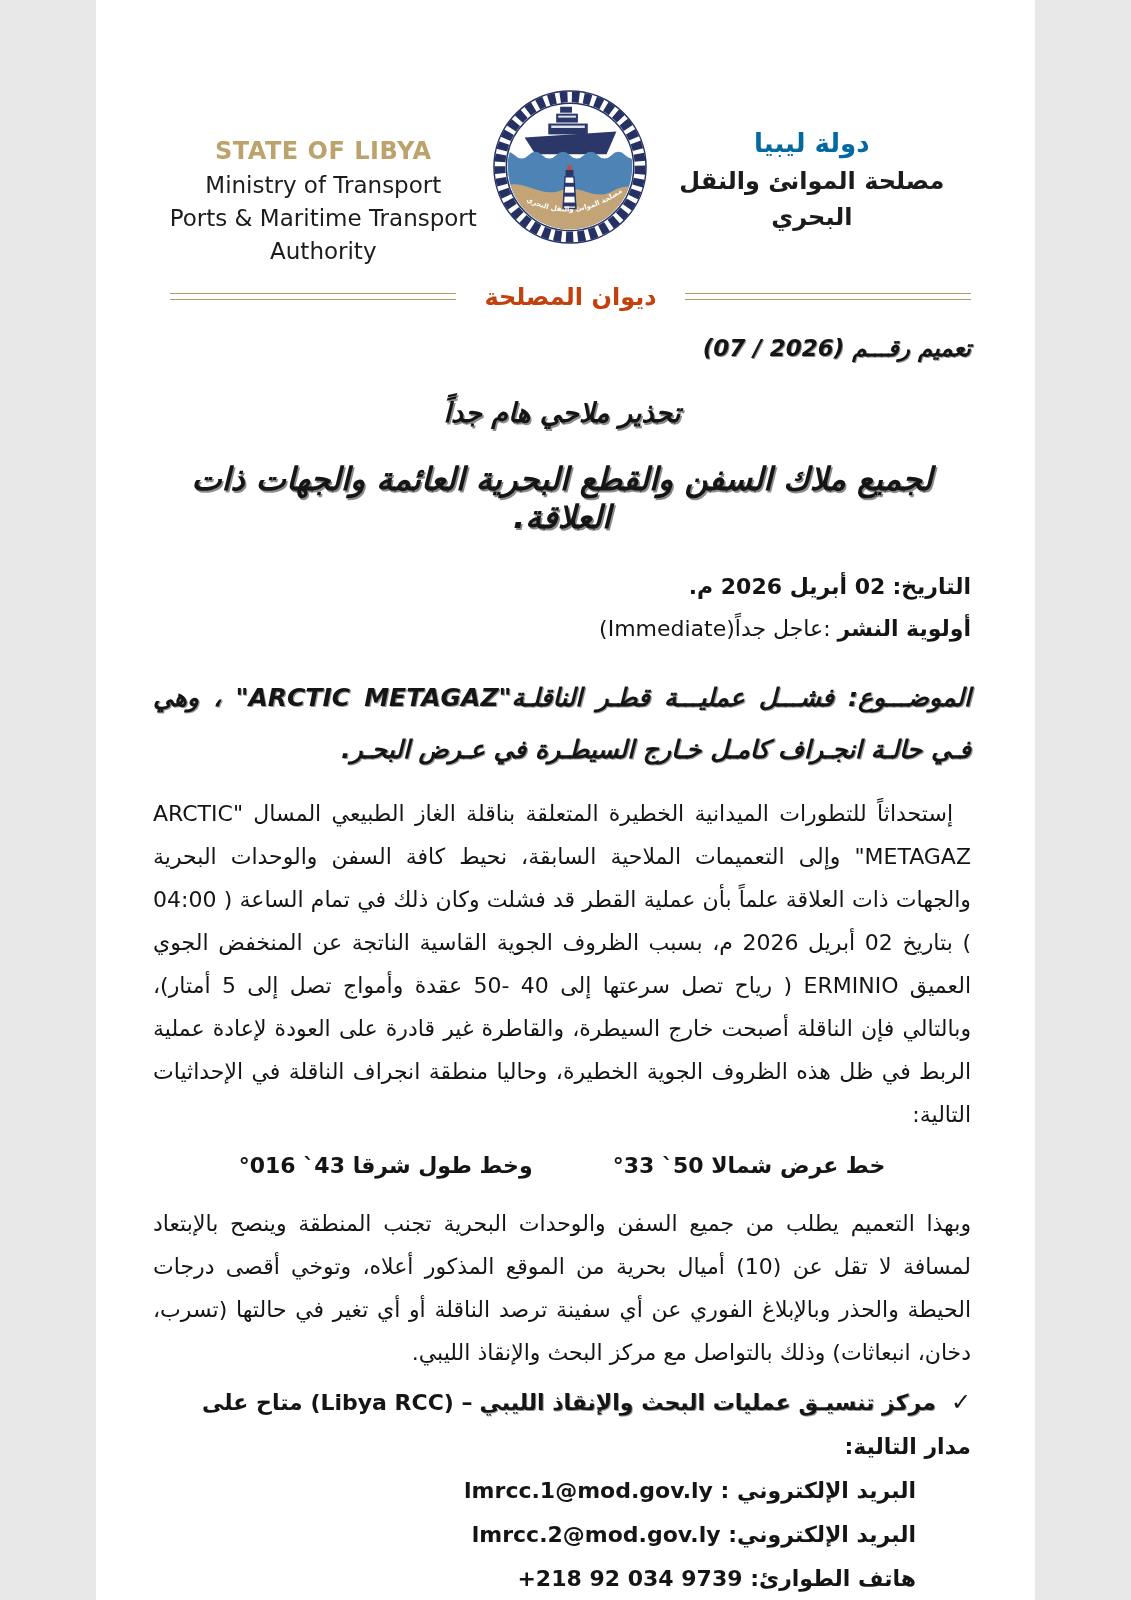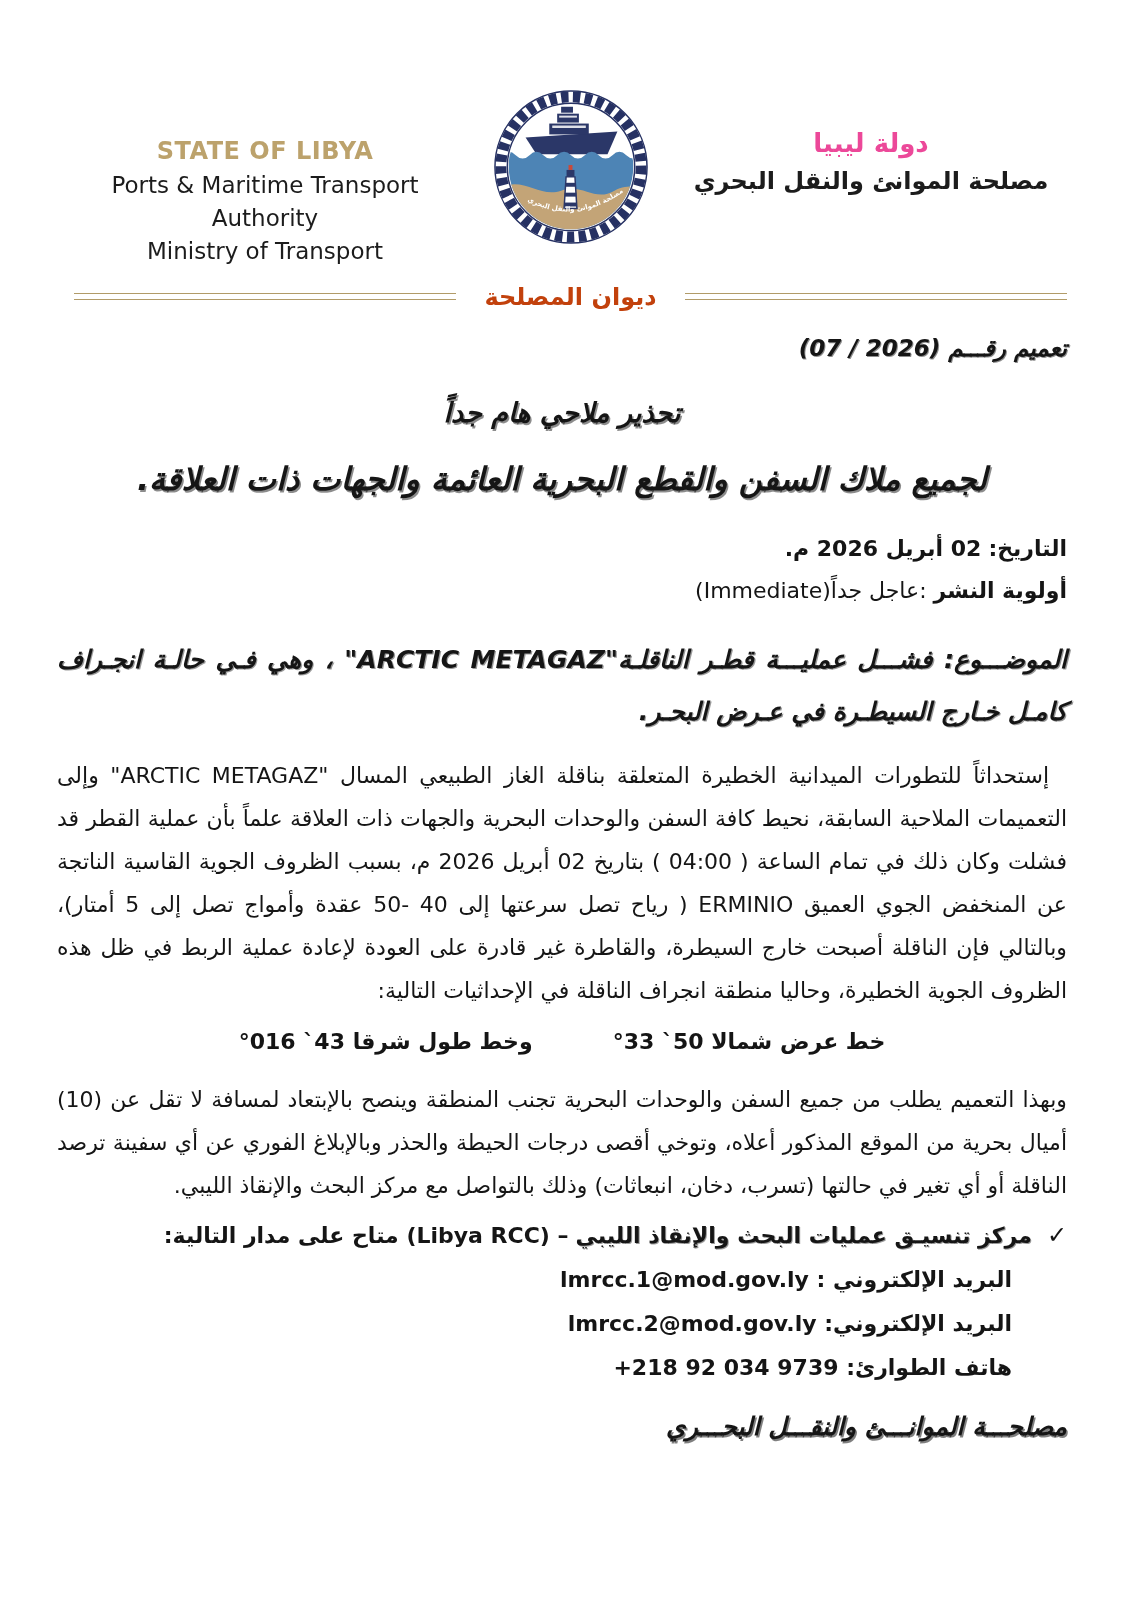--- a/index.html
+++ b/index.html
@@ -1,27 +1,27 @@
 <!DOCTYPE html>
 <html lang="ar"><head>
 <meta charset="utf-8">
 <style>
   html,body{margin:0;padding:0;background:#e8e8e8;}
   .page{
-    width:1131px;height:1600px;background:#ffffff;margin:0 auto;position:relative;
+    width:939px;height:1600px;background:#ffffff;margin:0 auto;position:relative;
     font-family:"DejaVu Sans",sans-serif;color:#151515;overflow:hidden;
   }
   
   .letterhead{display:flex;justify-content:space-between;align-items:flex-start;padding:86px 60px 0 60px;}
   .lh-en{width:410px;text-align:center;margin-top:48px;line-height:1.45;}
   .lh-en .en-state{color:#bca26c;font-weight:bold;font-size:24px;letter-spacing:.5px;}
   .lh-en .en-line{color:#1c1c1c;font-size:23px;}
   .lh-logo{width:170px;display:flex;justify-content:center;margin-top:2px;}
   .lh-ar{width:400px;text-align:center;margin-top:38px;line-height:1.5;direction:rtl;}
-  .lh-ar .ar-state{color:#ec4899;font-weight:bold;font-size:26px;}
+  .lh-ar .ar-state{color:#0369a1;font-weight:bold;font-size:26px;}
   .lh-ar .ar-line{color:#1c1c1c;font-weight:bold;font-size:24px;}
   
   .diwan-row{display:flex;align-items:center;margin:14px 64px 0 74px;}
   .rule{flex:1;height:5px;border-top:1.6px solid #b19b68;border-bottom:1.6px solid #b19b68;}
   .diwan{color:#c2410c;font-size:24px;font-weight:bold;padding:0 28px;white-space:nowrap;}
   
   .content{direction:rtl;padding:0 64px 0 57px;}
   .circ-no{margin-top:24px;text-align:right;font-size:23px;font-weight:bold;font-style:italic;text-shadow:1px 1px 0 rgba(0,0,0,.45);}
   .doc-title{margin-top:36px;text-align:center;font-size:27px;font-weight:bold;font-style:italic;text-shadow:1.5px 1.5px 0 rgba(0,0,0,.45);}
   .doc-subtitle{margin-top:32px;text-align:center;font-size:32px;font-weight:bold;font-style:italic;text-shadow:1.5px 1.5px 0 rgba(0,0,0,.45);}
@@ -42,22 +42,22 @@
   .signature{direction:rtl;margin:22px 0 8px 0;text-align:right;padding-left:150px;font-size:25px;font-weight:bold;font-style:italic;text-shadow:1.5px 1.5px 0 rgba(0,0,0,.5);}
 </style>
 </head>
 <body>
 
 <div class="page">
 
   <div class="letterhead">
     <div class="lh-en">
       <div class="en-state">STATE OF LIBYA</div>
+      <div class="en-line">Ministry of Transport</div>
       <div class="en-line">Ports &amp; Maritime Transport Authority</div>
-      <div class="en-line">Ministry of Transport</div>
     </div>
 
     <div class="lh-logo">
       <svg width="158" height="158" viewBox="0 0 160 160">
         <defs>
           <clipPath id="innerClip">
               <circle cx="80" cy="80" r="63"></circle>
             </clipPath>
         </defs>
 

